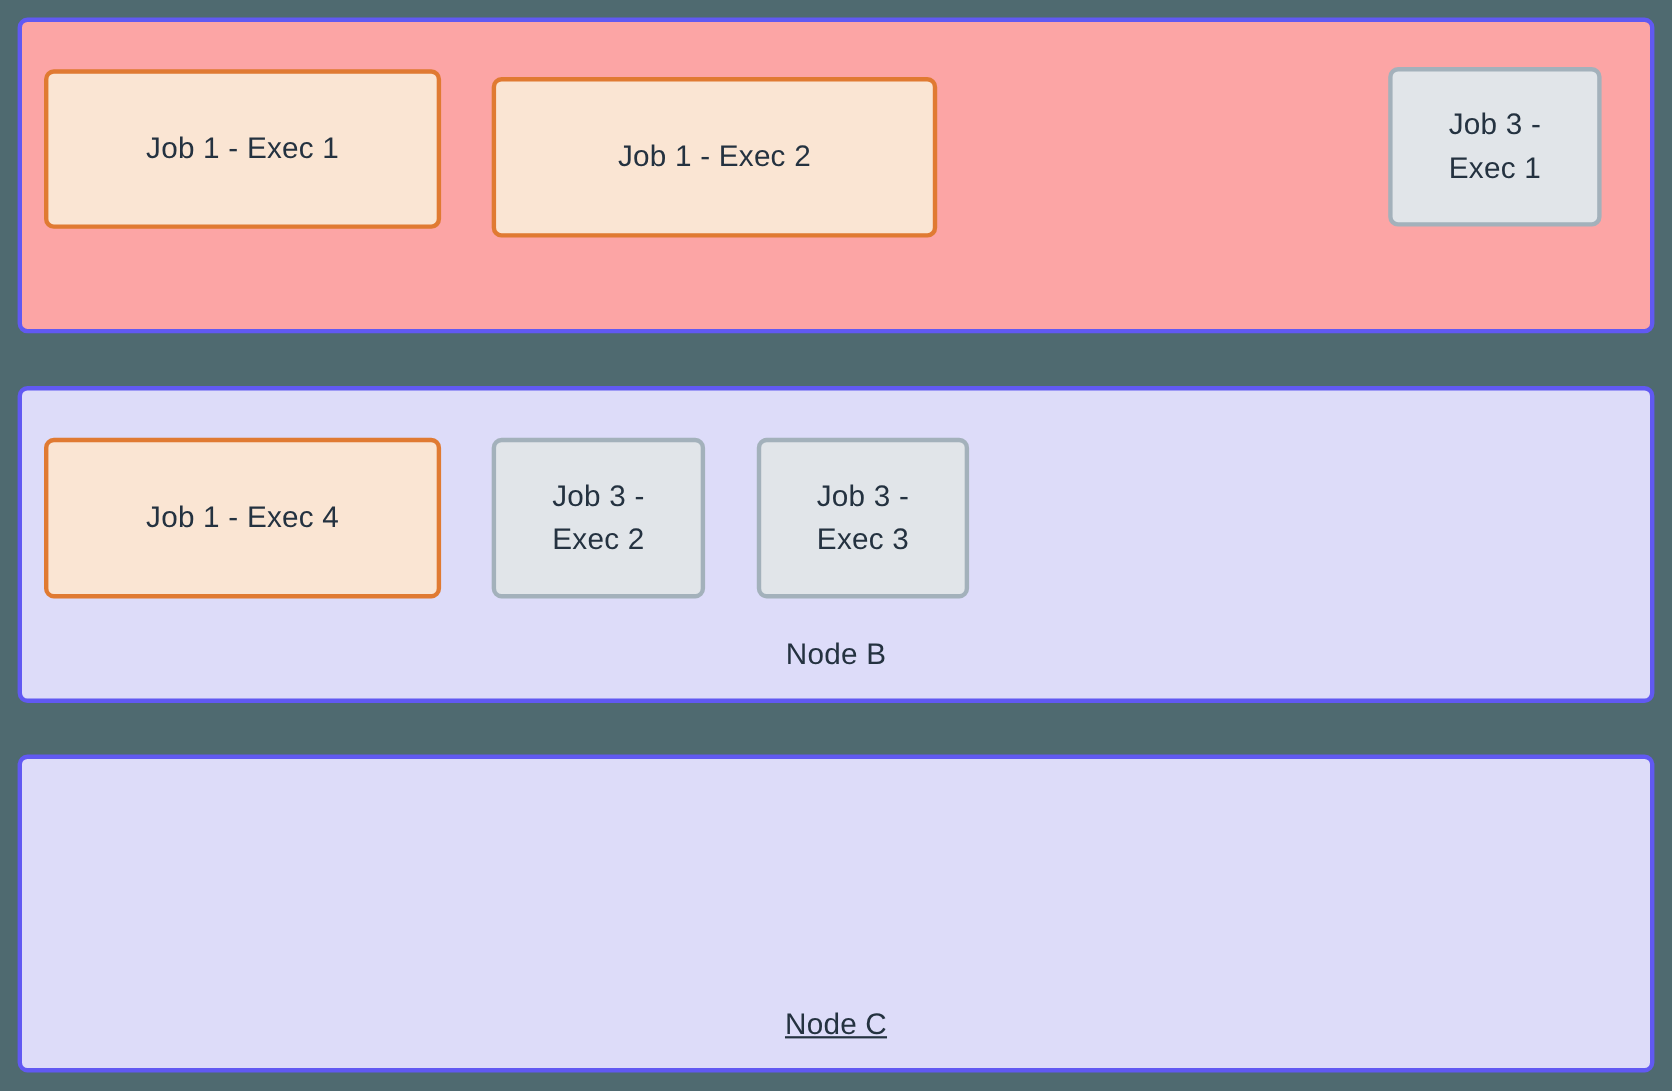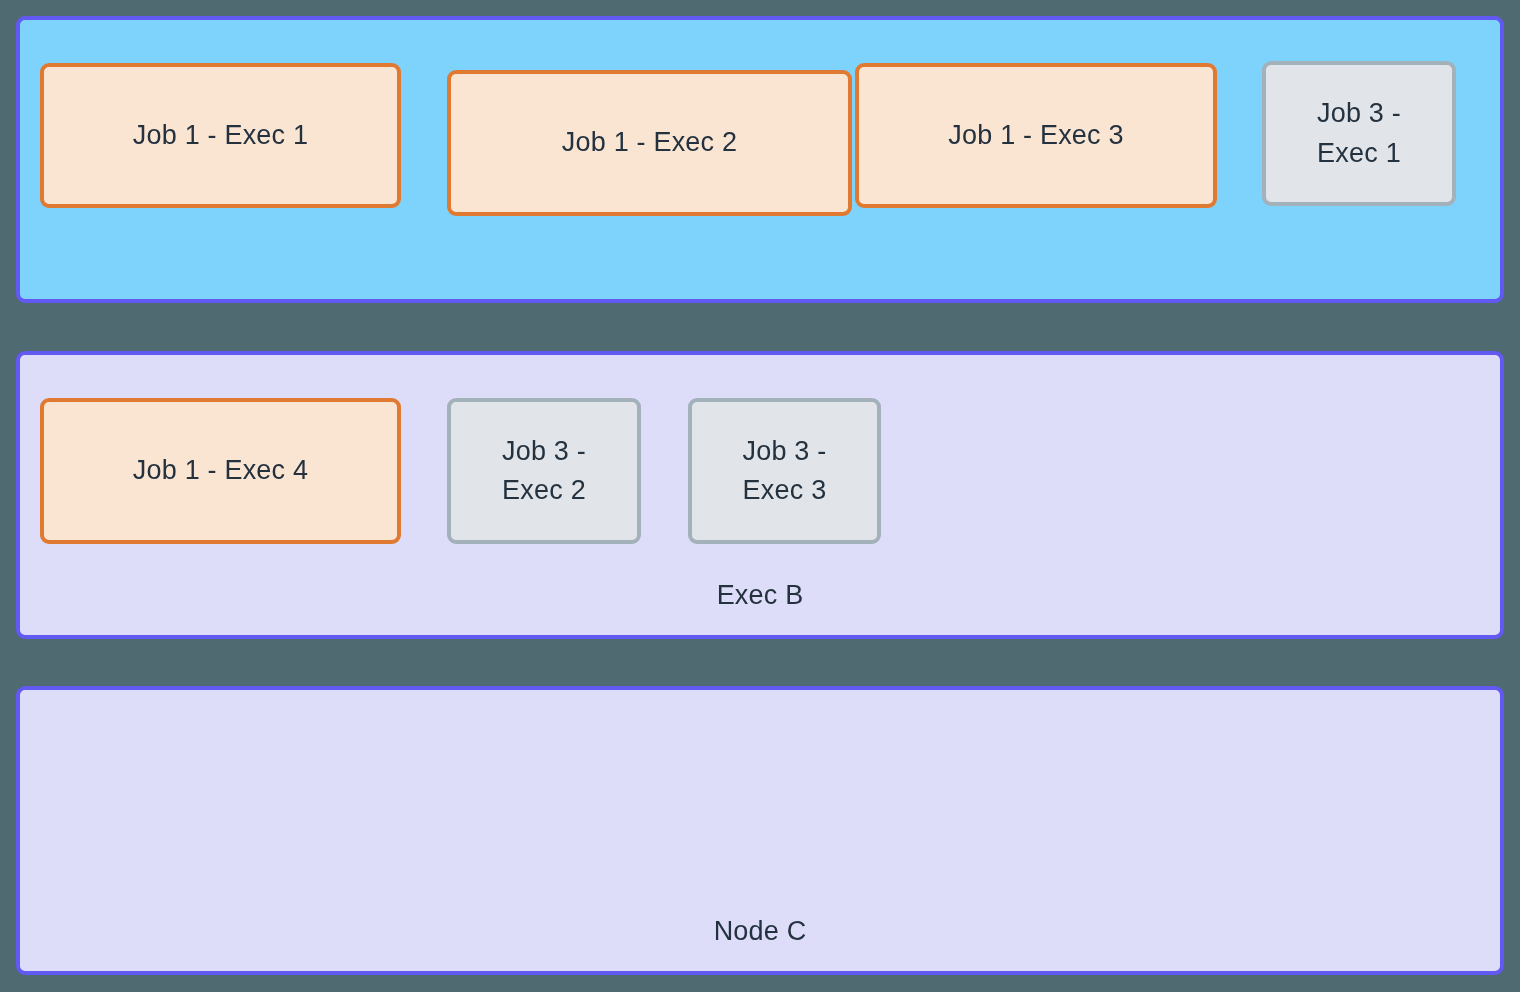--- a/index.html
+++ b/index.html
@@ -56,31 +56,30 @@
   }
   .exec.red {
     background: #f8d7da;
     border: 4px solid #cd3a57;
   }
 </style>
 </head>
 <body>
 
 <div id="canvas" style="width: 1520px; height: 992px; background: rgb(79, 106, 112);">
-    <div class="node" style="left: 16px; top: 16px; width: 1488px; height: 287px; background: #7dd3fc; border-color: rgb(97, 89, 242);">
+    <div class="node" style="left: 16px; top: 16px; width: 1488px; height: 287px; background: #fca5a5; border-color: rgb(97, 89, 242);">
       <div class="exec orange" style="left: 20px; top: 43px; width: 361px; height: 145px; background: rgb(250, 229, 211); border-color: rgb(224, 122, 50); color: rgb(36, 50, 64);">Job 1 - Exec 1</div>
       <div class="exec orange" style="left: 427px; top: 50px; width: 405px; height: 146px; background: rgb(250, 229, 211); border-color: rgb(224, 122, 50); color: rgb(36, 50, 64);">Job 1 - Exec 2</div>
-      <div class="exec orange" style="left: 835px; top: 43px; width: 362px; height: 145px; background: rgb(250, 229, 211); border-color: rgb(224, 122, 50); color: rgb(36, 50, 64);">Job 1 - Exec 3</div>
       <div class="exec gray" style="left: 1242px; top: 41px; width: 194px; height: 145px; background: rgb(225, 229, 233); border-color: rgb(163, 177, 187); color: rgb(36, 50, 64);">Job  3 -
 Exec 1</div>
     </div>
     <div class="node" style="left: 16px; top: 351px; width: 1488px; height: 288px; background: rgb(221, 220, 249); border-color: rgb(97, 89, 242);">
       <div class="exec orange" style="left: 20px; top: 43px; width: 361px; height: 146px; background: rgb(250, 229, 211); border-color: rgb(224, 122, 50); color: rgb(36, 50, 64);">Job 1 - Exec 4</div>
       <div class="exec gray" style="left: 427px; top: 43px; width: 194px; height: 146px; background: rgb(225, 229, 233); border-color: rgb(163, 177, 187); color: rgb(36, 50, 64);">Job 3 -
 Exec 2</div>
       <div class="exec gray" style="left: 668px; top: 43px; width: 193px; height: 146px; background: rgb(225, 229, 233); border-color: rgb(163, 177, 187); color: rgb(36, 50, 64);">Job  3 -
 Exec 3</div>
-      <div class="node-label" style="top: 225px; color: rgb(36, 50, 64);">Exec B</div>
+      <div class="node-label" style="top: 225px; color: rgb(36, 50, 64);">Node B</div>
     </div>
     <div class="node" style="left: 16px; top: 686px; width: 1488px; height: 289px; background: rgb(221, 220, 249); border-color: rgb(97, 89, 242);">
-      <div class="node-label" style="top: 226px; color: rgb(36, 50, 64);">Node C</div>
+      <div class="node-label" style="top: 226px; color: rgb(36, 50, 64); text-decoration: underline;">Node C</div>
     </div>
   </div>
 
 </body></html>

